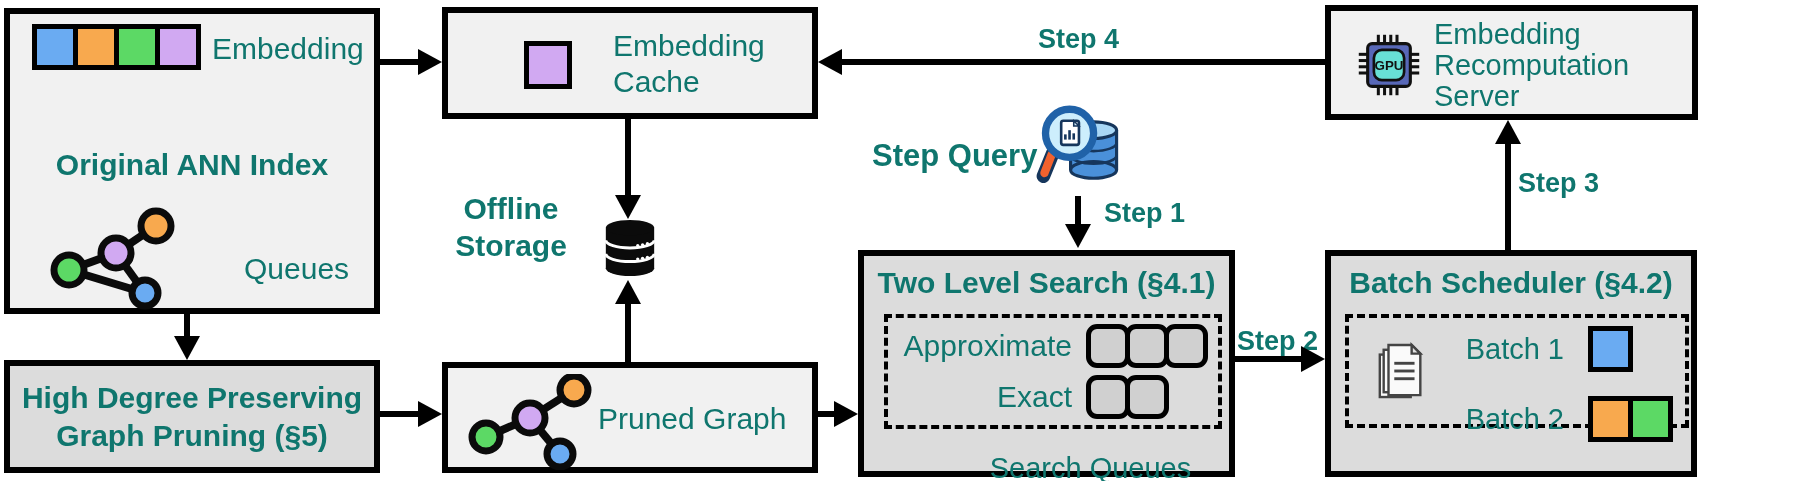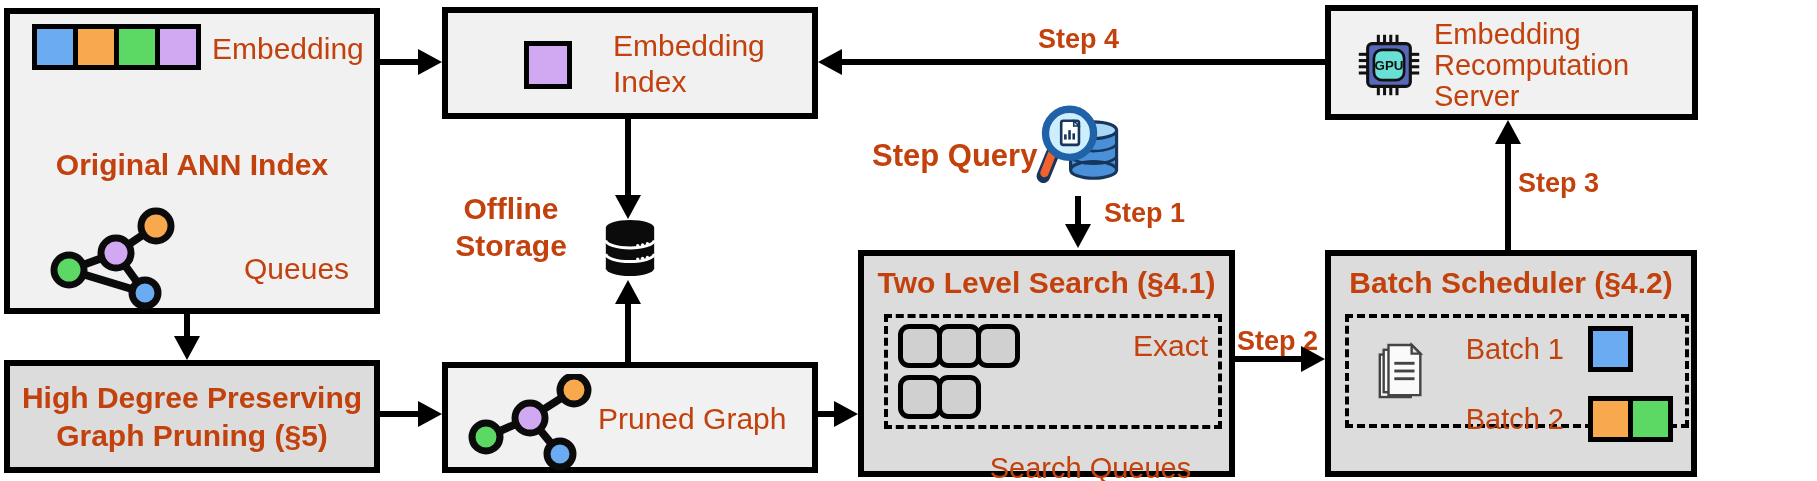--- a/index.html
+++ b/index.html
@@ -1,18 +1,18 @@
 <!DOCTYPE html>
 <html style="--blue: #6aabf2; --orange: #f8a94e; --green: #5cd965; --purple: #d1a9f2; --box-light: #f1f1f1; --box-dark: #dcdcdc; --queue-fill: #d0d0d0; --chip-body: #5868b8; --chip-core: #68e0d6; --query-outline: #16365c; --query-db-body: #4a90d9; --query-db-top: #a9d7f5; --query-lens: #cdeefc; --magnifier-rim: #2062a8; --magnifier-handle: #f2622e; --doc-outline: #444444; --doc-fill: #fafafa;"><head>
 <meta charset="utf-8">
 <style>
   html,body{margin:0;padding:0;background:#fff;}
   .canvas{
     position:relative; width:1817px; height:481px; background:#ffffff;
-    font-family:"Liberation Sans","DejaVu Sans",sans-serif; color:#c2410c; overflow:hidden;
+    font-family:"Liberation Sans","DejaVu Sans",sans-serif; color:#0f766e; overflow:hidden;
   }
   .box{position:absolute; border:6px solid #000; box-sizing:border-box;}
   .light{background:var(--box-light);}
   .dark{background:var(--box-dark);}
   .lbl{position:absolute; font-size:30px; line-height:34px; white-space:nowrap;}
   .ttl{position:absolute; left:0; width:100%; text-align:center; font-size:30px; font-weight:bold; white-space:nowrap;}
   .center-col{display:flex; flex-direction:column; align-items:center; justify-content:center;
     text-align:center; font-size:30px; font-weight:bold; line-height:38px;}
   .step{position:absolute; font-size:27px; font-weight:bold; white-space:nowrap;}
   
@@ -80,21 +80,21 @@
   <div class="box dark center-col" style="left:4px; top:360px; width:376px; height:113px;">
     <div>High Degree Preserving</div>
     <div>Graph Pruning (§5)</div>
   </div>
 
   <div class="box light" style="left:442px; top:7px; width:376px; height:112px;">
     <div style="position:absolute; left:76px; top:28px; display:flex;">
         <div class="csq" style="background: rgb(209, 169, 242);"></div>
       </div>
     <div class="lbl" style="left:165px; top:16px;">Embedding</div>
-    <div class="lbl" style="left:165px; top:52px;">Index</div>
+    <div class="lbl" style="left:165px; top:52px;">Cache</div>
   </div>
 
   <div style="position:absolute; left:425px; top:190px; width:172px; text-align:center;
               font-size:30px; font-weight:bold; line-height:37px;">
     <div>Offline</div>
     <div>Storage</div>
   </div>
   <svg style="left:602px; top:219px;" width="56" height="58" viewBox="0 0 56 60">
     <rect x="3" y="9" width="50" height="42" fill="#0b0b0b"></rect>
     <ellipse cx="28" cy="9" rx="25" ry="8" fill="#0b0b0b"></ellipse>
@@ -145,20 +145,21 @@
     <g stroke="var(--query-outline)" stroke-width="2.5">
       <line x1="28" y1="35" x2="28" y2="30"></line>
       <line x1="32" y1="35" x2="32" y2="26"></line>
       <line x1="36" y1="35" x2="36" y2="29"></line>
     </g>
   </svg>
 
   <div class="box dark" style="left:858px; top:250px; width:377px; height:227px;">
     <div class="ttl" style="top:10px;">Two Level Search (§4.1)</div>
     <div class="tls-dashed">
+      <div class="tls-label">Approximate</div>
       <div class="qrow">
           <div class="qsq"></div>
           <div class="qsq"></div>
           <div class="qsq"></div>
         </div>
       <div class="tls-label">Exact</div>
       <div class="qrow">
           <div class="qsq"></div>
           <div class="qsq"></div>
         </div>

